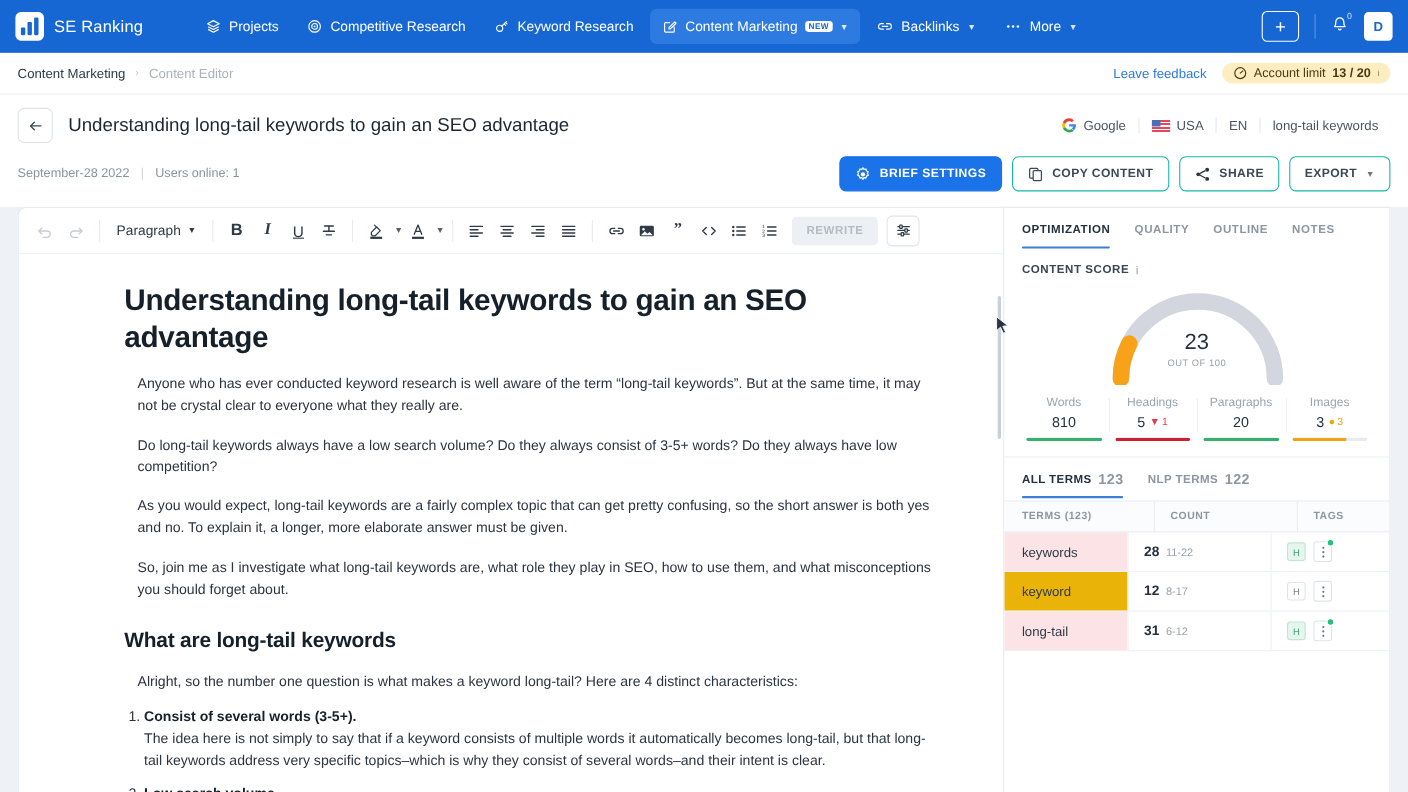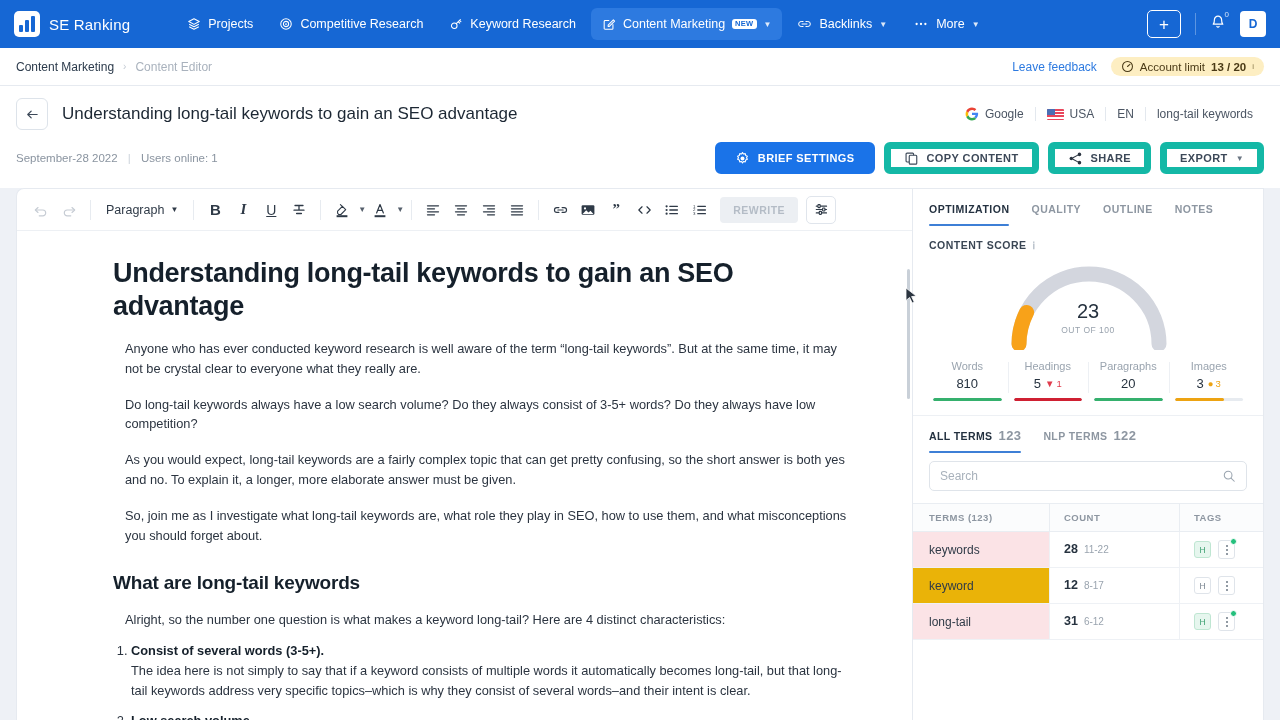--- a/index.html
+++ b/index.html
@@ -84,21 +84,21 @@
   .ph-meta .seg + .seg { border-left: 1px solid #e3e8ee; }
   .flag { width: 17px; height: 11px; border-radius: 1px; position: relative; overflow: hidden; background: #fff; }
   .flag .stripes { position:absolute; inset:0;
     background: repeating-linear-gradient(to bottom,#e8455b 0 1.6px,#fff 1.6px 3.2px); }
   .flag .canton { position: absolute; left:0; top:0; width: 8px; height: 6px; background: #4a6fb5; }
   .ph-row2 { display: flex; align-items: center; margin-top: 12px; }
   .ph-sub { font-size: 11.5px; color: #8a94a0; }
   .ph-sub .sep { margin: 0 7px; color: #ccd3db; }
   .ph-actions { margin-left: auto; display: flex; align-items: center; gap: 9px; }
   .btn {
-    height: 32px; border-radius: 6px; border: 7px solid #14b8a6; background: #fff;
+    height: 32px; border-radius: 6px; border: 1px solid #14b8a6; background: #fff;
     display: flex; align-items: center; gap: 8px; padding: 0 13px;
     font-size: 11px; font-weight: bold; letter-spacing: .4px; color: #3c4858; cursor: pointer;
   }
   .btn.primary { background: #1a73e8; border-color: #1a73e8; color: #fff; }
   
   .workarea { display: flex; height: 534px; padding: 0 16px 0 16px; gap: 0; }
   .editor-pane {
     flex: 1; background: #fff; border-radius: 8px 0 0 0;
     display: flex; flex-direction: column; overflow: hidden;
     border: 1px solid #e6eaf0; border-right: none; border-bottom: none;
@@ -203,21 +203,21 @@
   .tbl-head {
     display: flex; border-top: 1px solid #e9edf2; border-bottom: 1px solid #e9edf2;
     background: #fbfcfd; font-size: 9.5px; font-weight: bold; letter-spacing: .5px; color: #8d96a1;
   }
   .tbl-head div { padding: 8px 0; }
   .col-term { width: 136px; padding-left: 16px !important; }
   .col-count { width: 130px; padding-left: 14px !important; border-left: 1px solid #e9edf2; }
   .col-tags { flex: 1; padding-left: 14px !important; border-left: 1px solid #e9edf2; }
   .trow { display: flex; align-items: stretch; border-bottom: 1px solid #eef1f5; font-size: 12px; }
   .trow .c-term {
-    width: 136px; padding: 10px 0 10px 16px; color: #2f3a47;
+    width: 112px; padding: 10px 0 10px 16px; color: #2f3a47;
     display: flex; align-items: center;
   }
   .trow .c-count {
     width: 130px; padding: 10px 0 10px 14px; display: flex; align-items: baseline; gap: 6px;
     border-left: 1px solid #eef1f5;
   }
   .c-count b { font-weight: bold; color: #26323f; font-size: 12.5px; }
   .c-range { font-size: 10px; color: #9aa4af; }
   .trow .c-tags {
     flex: 1; padding: 8px 0 8px 14px; display: flex; align-items: center; gap: 7px;
@@ -632,29 +632,20 @@
       <div class="t-tab active">
         <span>ALL TERMS</span>
         <span class="t-count">123</span>
       </div>
       <div class="t-tab">
         <span>NLP TERMS</span>
         <span class="t-count">122</span>
       </div>
     </div>
 
-    <div class="search-wrap">
-      <div class="search-box">
-        <input type="text" placeholder="Search" style="">
-        <svg width="14" height="14" viewBox="0 0 16 16" fill="none">
-          <circle cx="7" cy="7" r="4.4" stroke="#9aa4af" stroke-width="1.2"></circle>
-          <path d="M10.3 10.3L14 14" stroke="#9aa4af" stroke-width="1.2" stroke-linecap="round"></path>
-        </svg>
-      </div>
-    </div>
 
     <div class="tbl-head">
       <div class="col-term">TERMS (123)</div>
       <div class="col-count">COUNT</div>
       <div class="col-tags">TAGS</div>
     </div>
 
     <div>
       <div class="trow">
         <div class="c-term" style="background:#fbe3e6">keywords</div>

